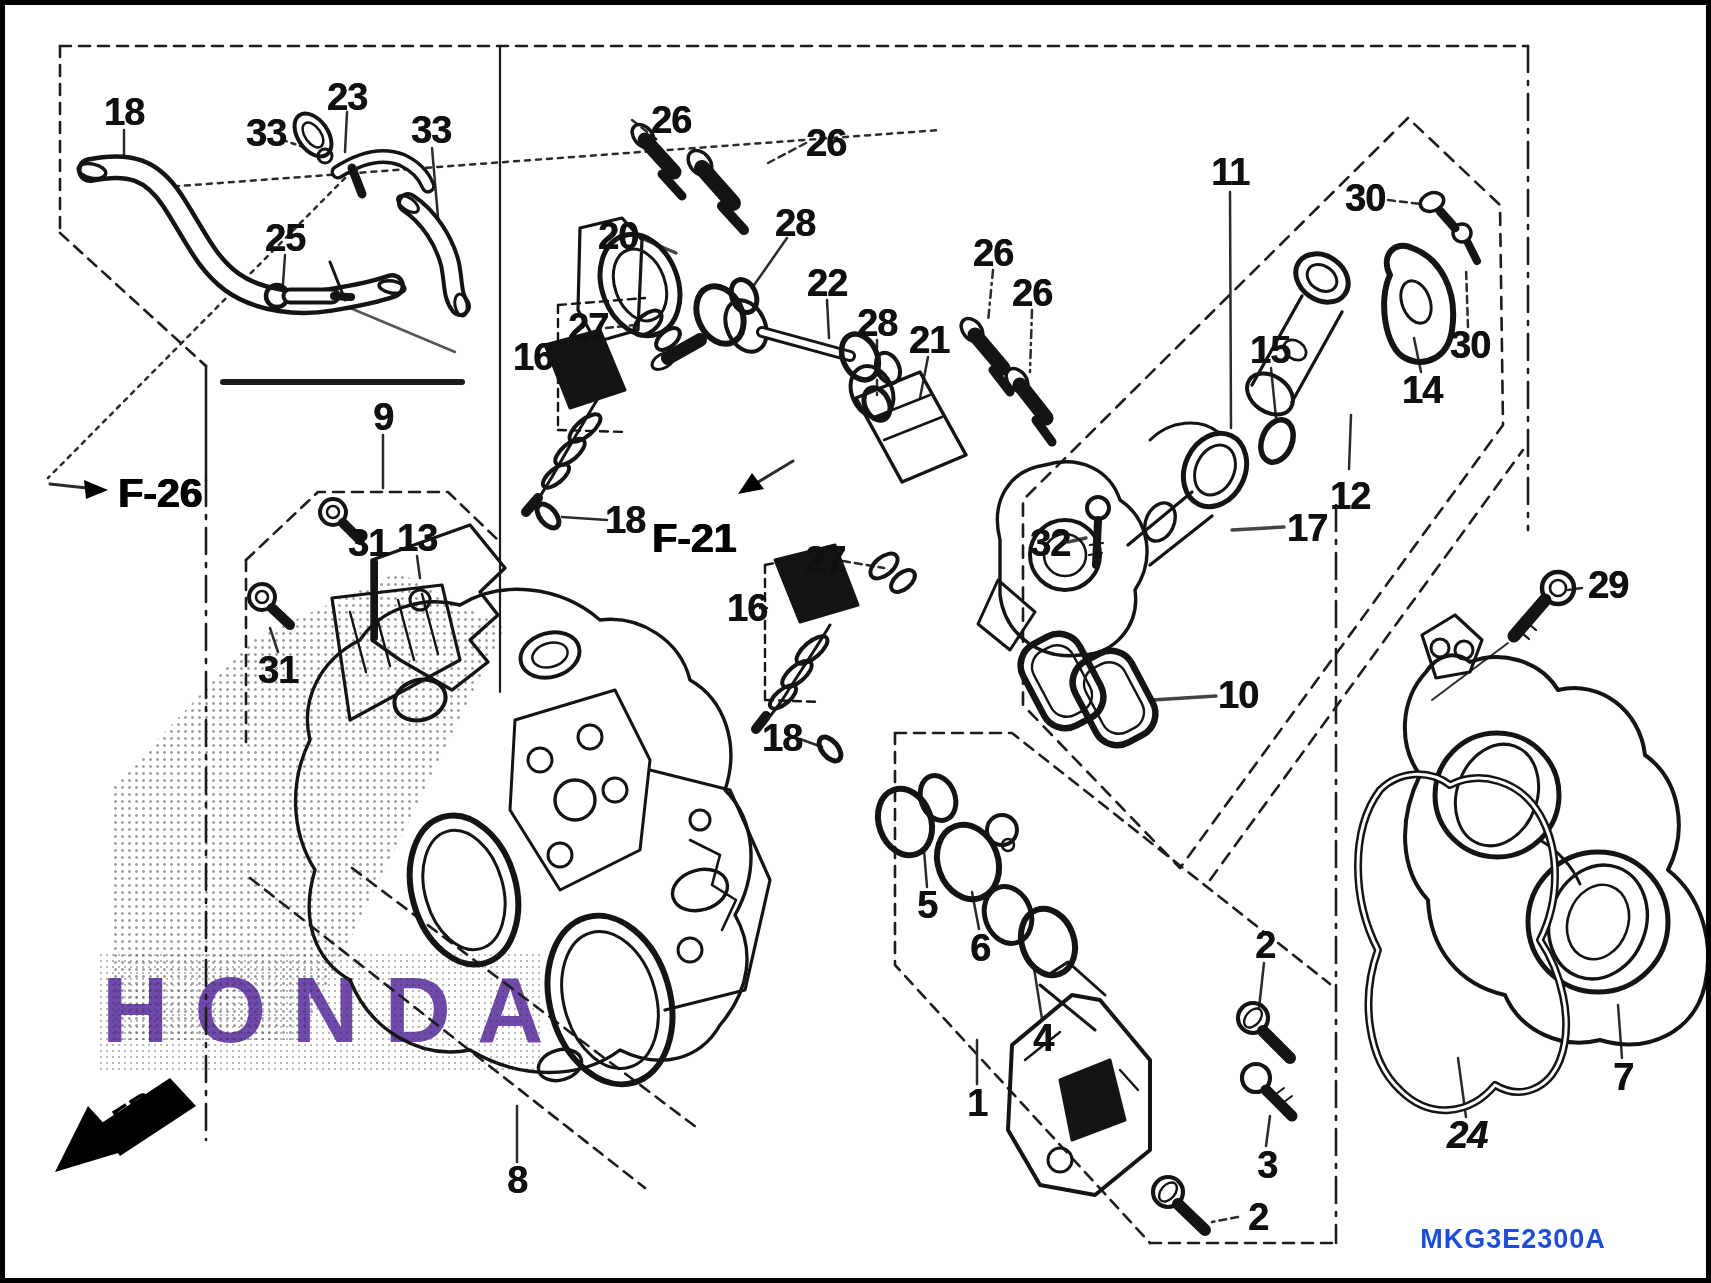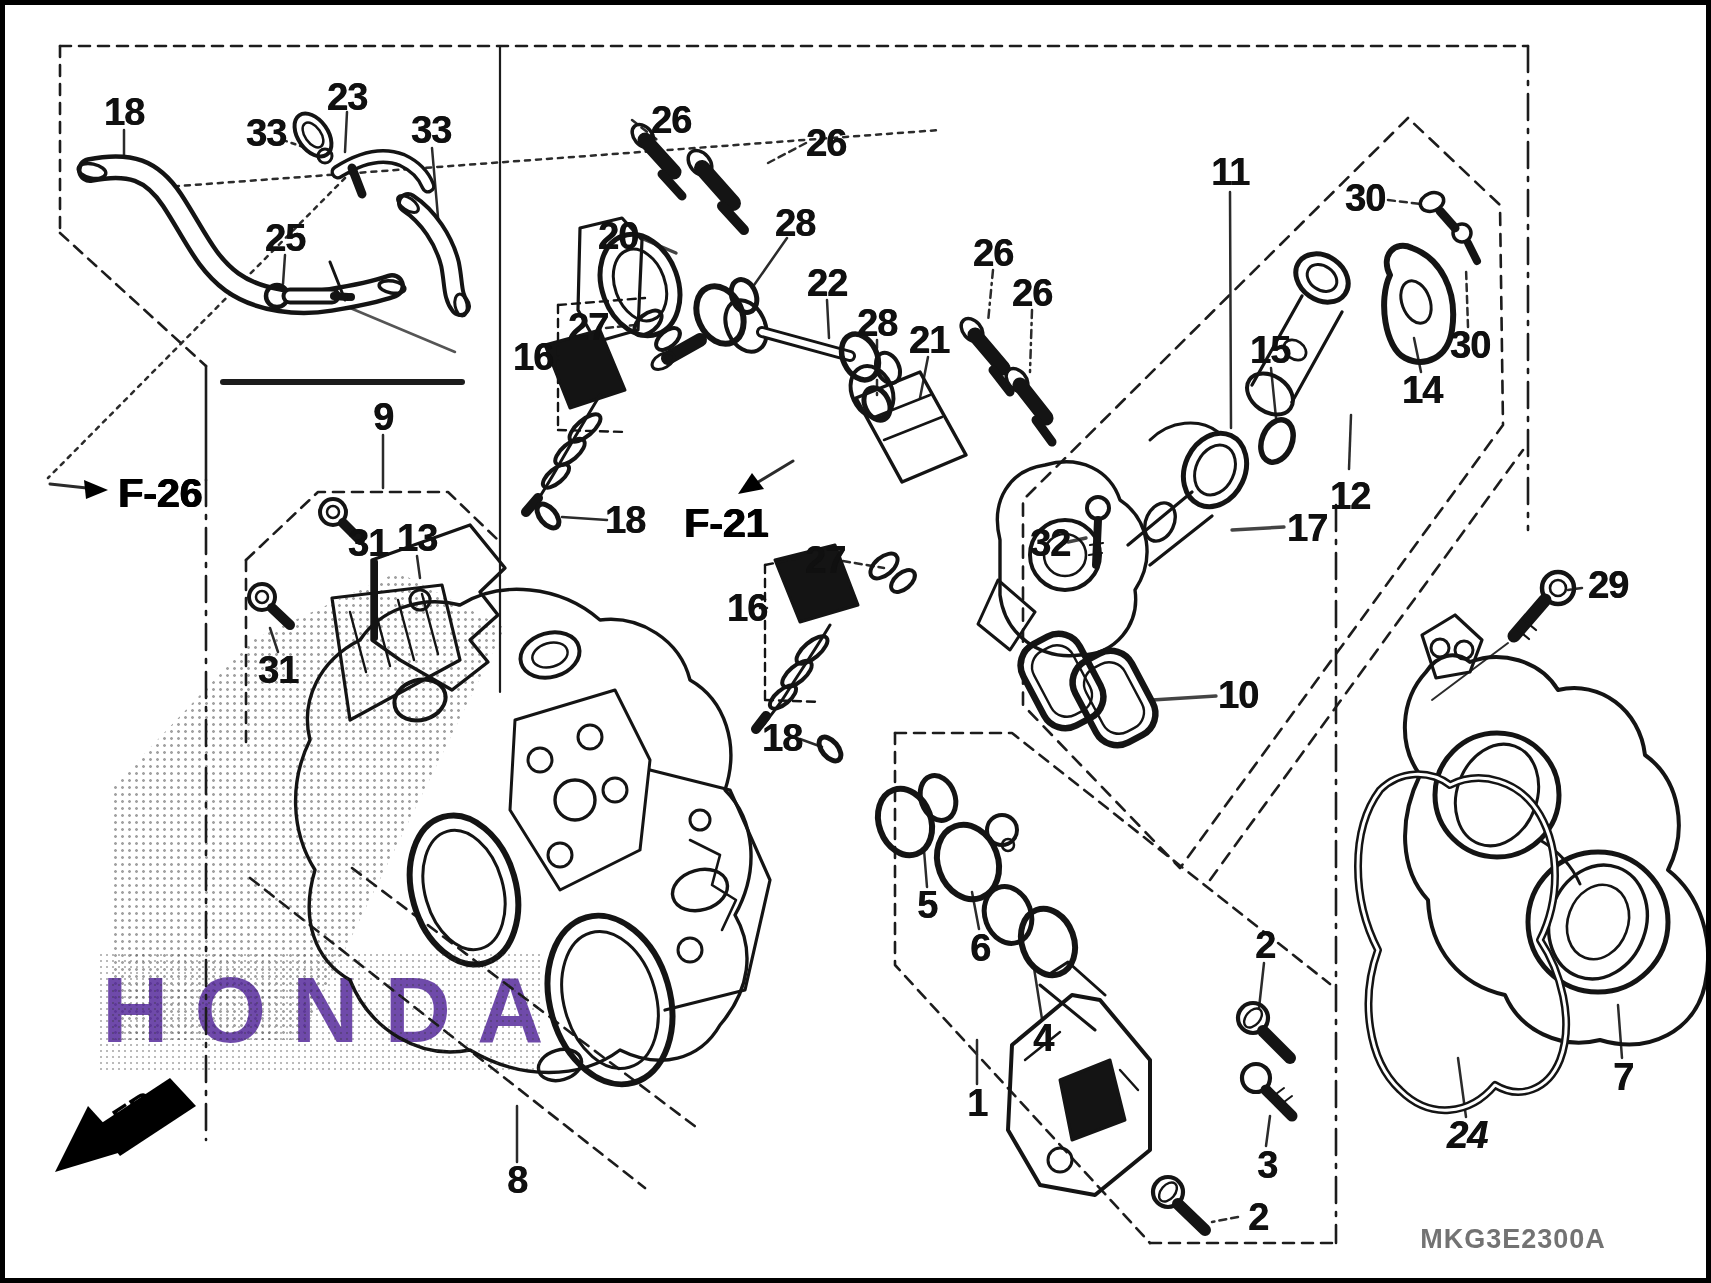--- a/index.html
+++ b/index.html
@@ -14,21 +14,21 @@
     font:700 38px "Liberation Sans",sans-serif;color:#101010;
     letter-spacing:-1px;z-index:30;text-shadow:0.6px 0 #101010;white-space:nowrap;
   }
   .ref-label{
     position:absolute;transform:translate(-50%,-50%);
     font:700 41px "Liberation Sans",sans-serif;color:#000;
     letter-spacing:0px;z-index:30;text-shadow:1.2px 0 #000, 0 0.6px #000;white-space:nowrap;
   }
   .diagram-code{
     position:absolute;left:1418px;top:1224px;width:190px;text-align:center;
-    font:700 27px "Liberation Sans",sans-serif;color:#737373;letter-spacing:1px;z-index:30;
+    font:700 27px "Liberation Sans",sans-serif;color:#1d4ed8;letter-spacing:1px;z-index:30;
   }
   .watermark{
     position:absolute;left:102px;top:958px;
     font:700 92px "Liberation Sans",sans-serif;color:#4c1d95;
     letter-spacing:26px;z-index:4;opacity:.8;
   }
   .dots{
     position:absolute;inset:0;z-index:3;opacity:.42;
     background:radial-gradient(circle,#222 1.3px,transparent 1.5px) 0 0/7px 7px;
     clip-path:polygon(398px 572px,505px 628px,300px 1040px,112px 1040px,112px 788px,252px 640px);
@@ -441,18 +441,18 @@
       <div class="callout" style="left: 980px; top: 948px;">6</div>
       <div class="callout" style="left: 1043px; top: 1038px;">4</div>
       <div class="callout" style="left: 977px; top: 1103px;">1</div>
       <div class="callout" style="left: 1265px; top: 945px;">2</div>
       <div class="callout" style="left: 1267px; top: 1165px;">3</div>
       <div class="callout" style="left: 1258px; top: 1217px;">2</div>
       <div class="callout" style="left: 1623px; top: 1077px;">7</div>
       <div class="callout" style="left: 1467px; top: 1135px; font-style: italic;">24</div>
       <div class="callout" style="left: 517px; top: 1180px;">8</div>
       <div class="ref-label" style="left: 160px; top: 493px;">F-26</div>
-      <div class="ref-label" style="left: 694px; top: 523px; margin-left: 32px;">F-21</div>
+      <div class="ref-label" style="left: 694px; top: 538px;">F-21</div>
     </div>
 
   <div class="fr-marker">FR.</div>
   <div class="diagram-code">MKG3E2300A</div>
 </div>
 
 </body></html>

